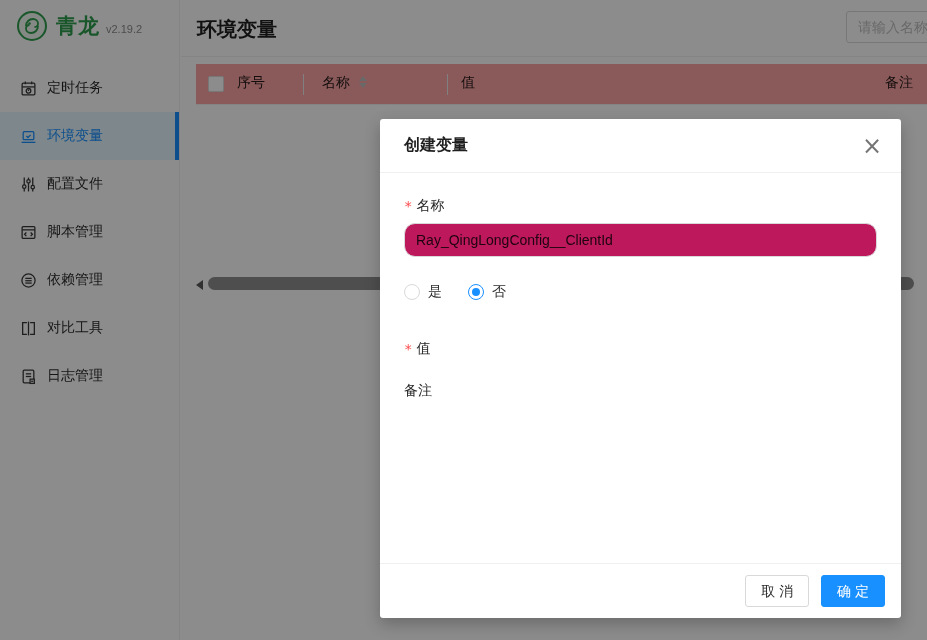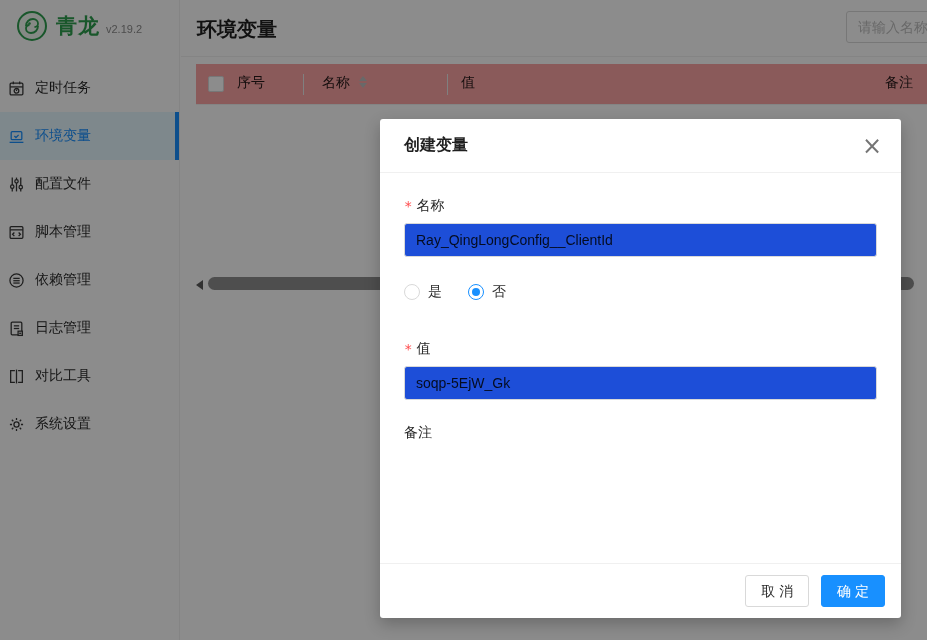--- a/index.html
+++ b/index.html
@@ -13,21 +13,21 @@
   .sidebar {
     position:absolute; left:0; top:0; width:180px; height:640px;
     background:#fff; border-right:1px solid #f0f0f0; z-index:1;
   }
   .logo-row { display:flex; align-items:center; padding:0 0 12px 16px; height:64px; }
   .logo-badge { width:32px; height:32px; flex:0 0 32px; }
   .brand { font-size:21px; font-weight:bold; color:#2e9e4f; margin-left:8px; letter-spacing:1px; }
   .version { font-size:11px; color:#8c8c8c; margin-left:6px; margin-top:6px; }
   .menu { margin-top:0; }
   .menu-item {
-    height:48px; display:flex; align-items:center; padding-left:8px;
+    height:48px; display:flex; align-items:center; padding-left:20px;
     cursor:pointer; position:relative; color:rgba(0,0,0,0.85);font-family:Liberation Serif, serif;
   }
   .menu-item .mi-icon { width:17px; height:17px; margin-right:10px; flex:0 0 17px; }
   .menu-item .mi-icon svg { width:17px; height:17px; stroke:#383838; fill:none; stroke-width:1.2; }
   .menu-item.active { background:#e6f7ff; color:#1890ff; }
   .menu-item.active .mi-icon svg { stroke:#1890ff; }
   .menu-item.active::after {
     content:""; position:absolute; right:0; top:0; bottom:0; width:4px; background:#1890ff;
   }
   
@@ -81,22 +81,22 @@
     font-size:24px; line-height:28px; text-align:center; color:#757575;
     background:none; border:none; cursor:pointer;
     font-family:"DejaVu Sans",sans-serif;
   }
   .modal-body { padding:24px 24px 0 24px; }
   .form-item { margin-bottom:24px; }
   .form-item.radio-item { margin-bottom:37px; }
   .form-label { display:flex; align-items:center; margin-bottom:8px; font-size:14px; color:#262626; }
   .req-mark { color:#ff4d4f; margin-right:4px; font-family:"DejaVu Sans Mono",monospace; }
   .text-input {
-    width:100%; height:34px; border:1px solid #d9d9d9; border-radius:3px;
-    padding:0 11px; font-size:14px; color:rgba(0,0,0,0.85); outline:none; background:#1d4ed8;
+    width:100%; height:34px; border:1px solid #d9d9d9; border-radius:11px;
+    padding:0 11px; font-size:14px; color:rgba(0,0,0,0.85); outline:none; background:#be185d;
     font-family:"Liberation Sans","DejaVu Sans",sans-serif;
   }
   .text-input::placeholder { color:#c3c3c3; }
   .help-circle {
     display:inline-block; width:15px; height:15px; margin-left:5px;
     border:1px solid #8c8c8c; border-radius:50%; color:#6d6d6d;
     font-size:10px; line-height:13px; text-align:center; cursor:pointer;
   }
   .radio-group { display:flex; align-items:center; height:22px; }
   .radio-opt { display:flex; align-items:center; margin-right:26px; cursor:pointer; }
@@ -193,47 +193,38 @@
             <line x1="5" y1="6" x2="11" y2="6"></line>
             <line x1="5" y1="8.2" x2="11" y2="8.2"></line>
             <line x1="5" y1="10.4" x2="11" y2="10.4"></line>
           </svg>
       </span>
       <span>依赖管理</span>
     </div>
     <div class="menu-item">
       <span class="mi-icon">
         <svg viewBox="0 0 16 16">
+            <path d="M6.5 2.5H2.5v11h4"></path>
+            <path d="M9.5 2.5h4v11h-4"></path>
+            <line x1="8" y1="1.5" x2="8" y2="14.5"></line>
+          </svg>
+      </span>
+      <span>对比工具</span>
+    </div>
+    <div class="menu-item">
+      <span class="mi-icon">
+        <svg viewBox="0 0 16 16">
             <rect x="3" y="2" width="10" height="12" rx="1"></rect>
             <line x1="5.5" y1="5.5" x2="10.5" y2="5.5"></line>
             <line x1="5.5" y1="8" x2="10.5" y2="8"></line>
             <rect x="9.5" y="10.5" width="4" height="4" fill="#fff"></rect>
             <line x1="10.5" y1="12.5" x2="12.5" y2="12.5"></line>
           </svg>
       </span>
       <span>日志管理</span>
-    </div>
-    <div class="menu-item">
-      <span class="mi-icon">
-        <svg viewBox="0 0 16 16">
-            <path d="M6.5 2.5H2.5v11h4"></path>
-            <path d="M9.5 2.5h4v11h-4"></path>
-            <line x1="8" y1="1.5" x2="8" y2="14.5"></line>
-          </svg>
-      </span>
-      <span>对比工具</span>
-    </div>
-    <div class="menu-item">
-      <span class="mi-icon">
-        <svg viewBox="0 0 16 16">
-            <circle cx="8" cy="8" r="2.4"></circle>
-            <path d="M8 1.8v2M8 12.2v2M1.8 8h2M12.2 8h2M3.6 3.6l1.4 1.4M11 11l1.4 1.4M12.4 3.6L11 5M5 11l-1.4 1.4"></path>
-          </svg>
-      </span>
-      <span>系统设置</span>
     </div>
   </div>
 </div>
 
 <div class="main-header">
   <div class="page-title">环境变量</div>
   <input class="search-input" type="text" placeholder="请输入名称" style="">
 </div>
 
 <div class="table-head">
@@ -284,21 +275,20 @@
           <span>否</span>
         </span>
       </div>
     </div>
 
     <div class="form-item">
       <div class="form-label">
         <span class="req-mark">*</span>
         <span>值</span>
       </div>
-      <input class="text-input" type="text" value="soqp-5EjW_Gk" style="">
     </div>
 
     <div class="form-item">
       <div class="form-label">
         <span>备注</span>
       </div>
     </div>
 
   </div>
 

